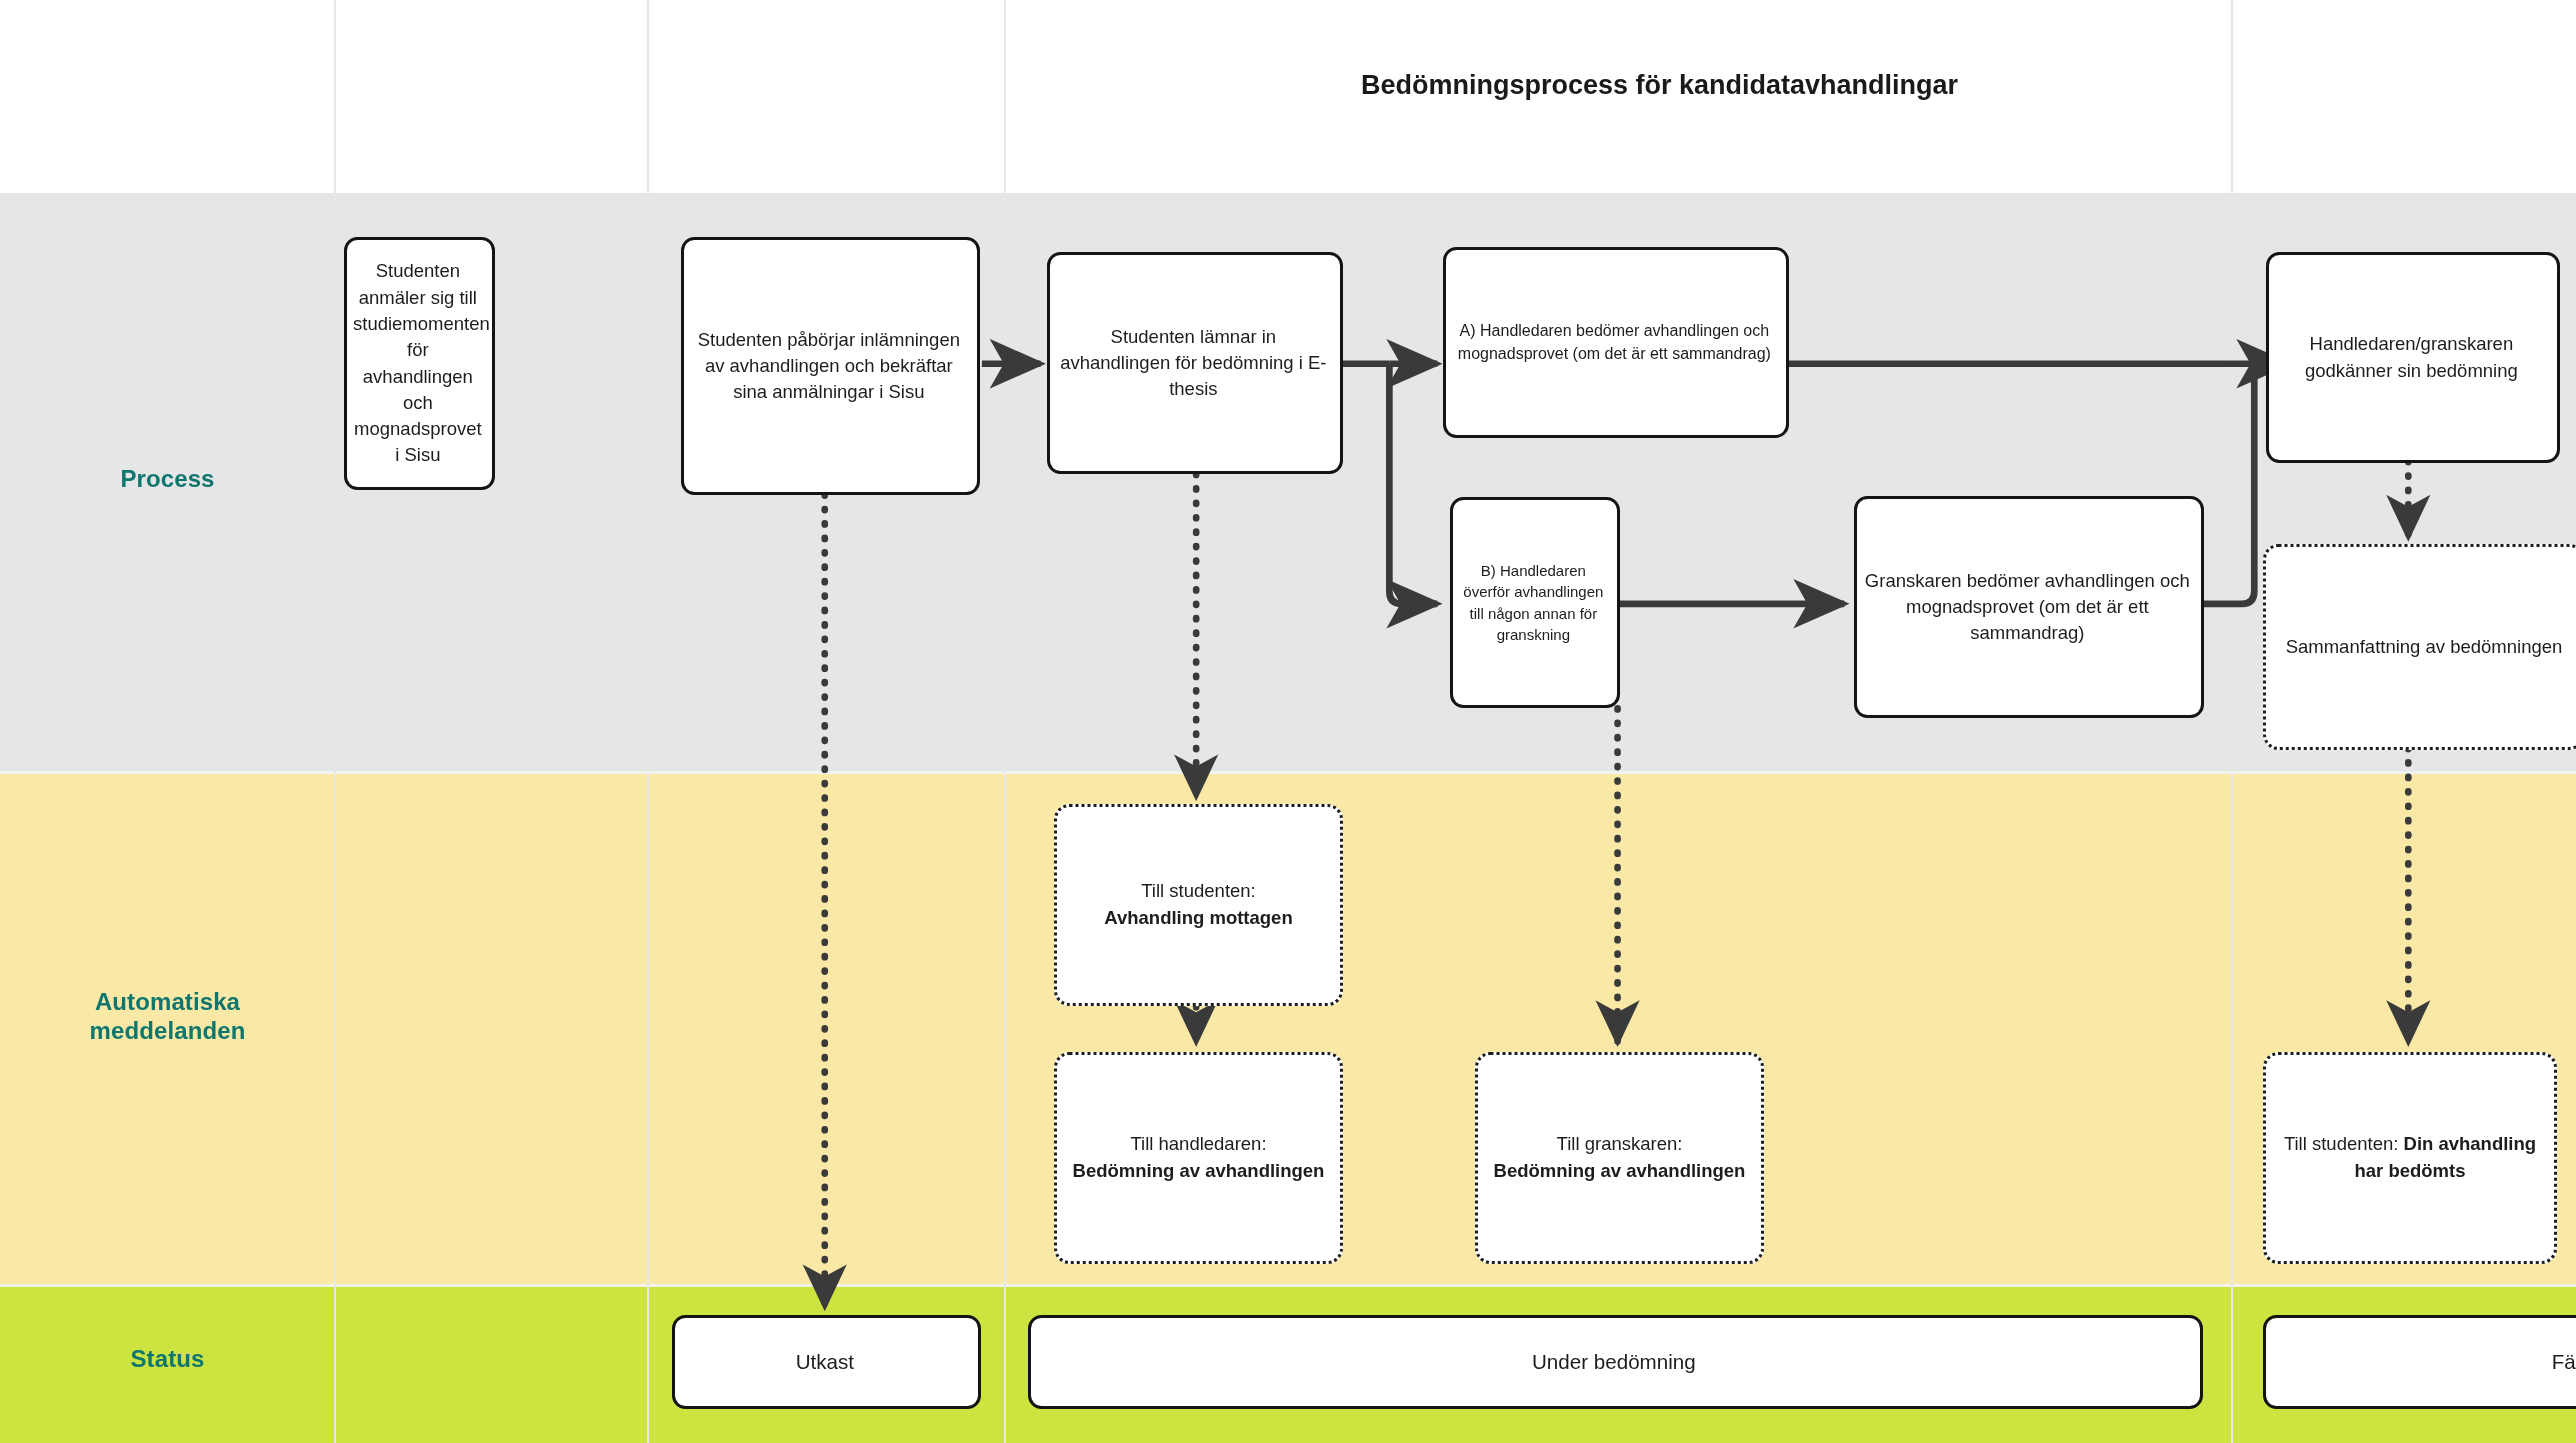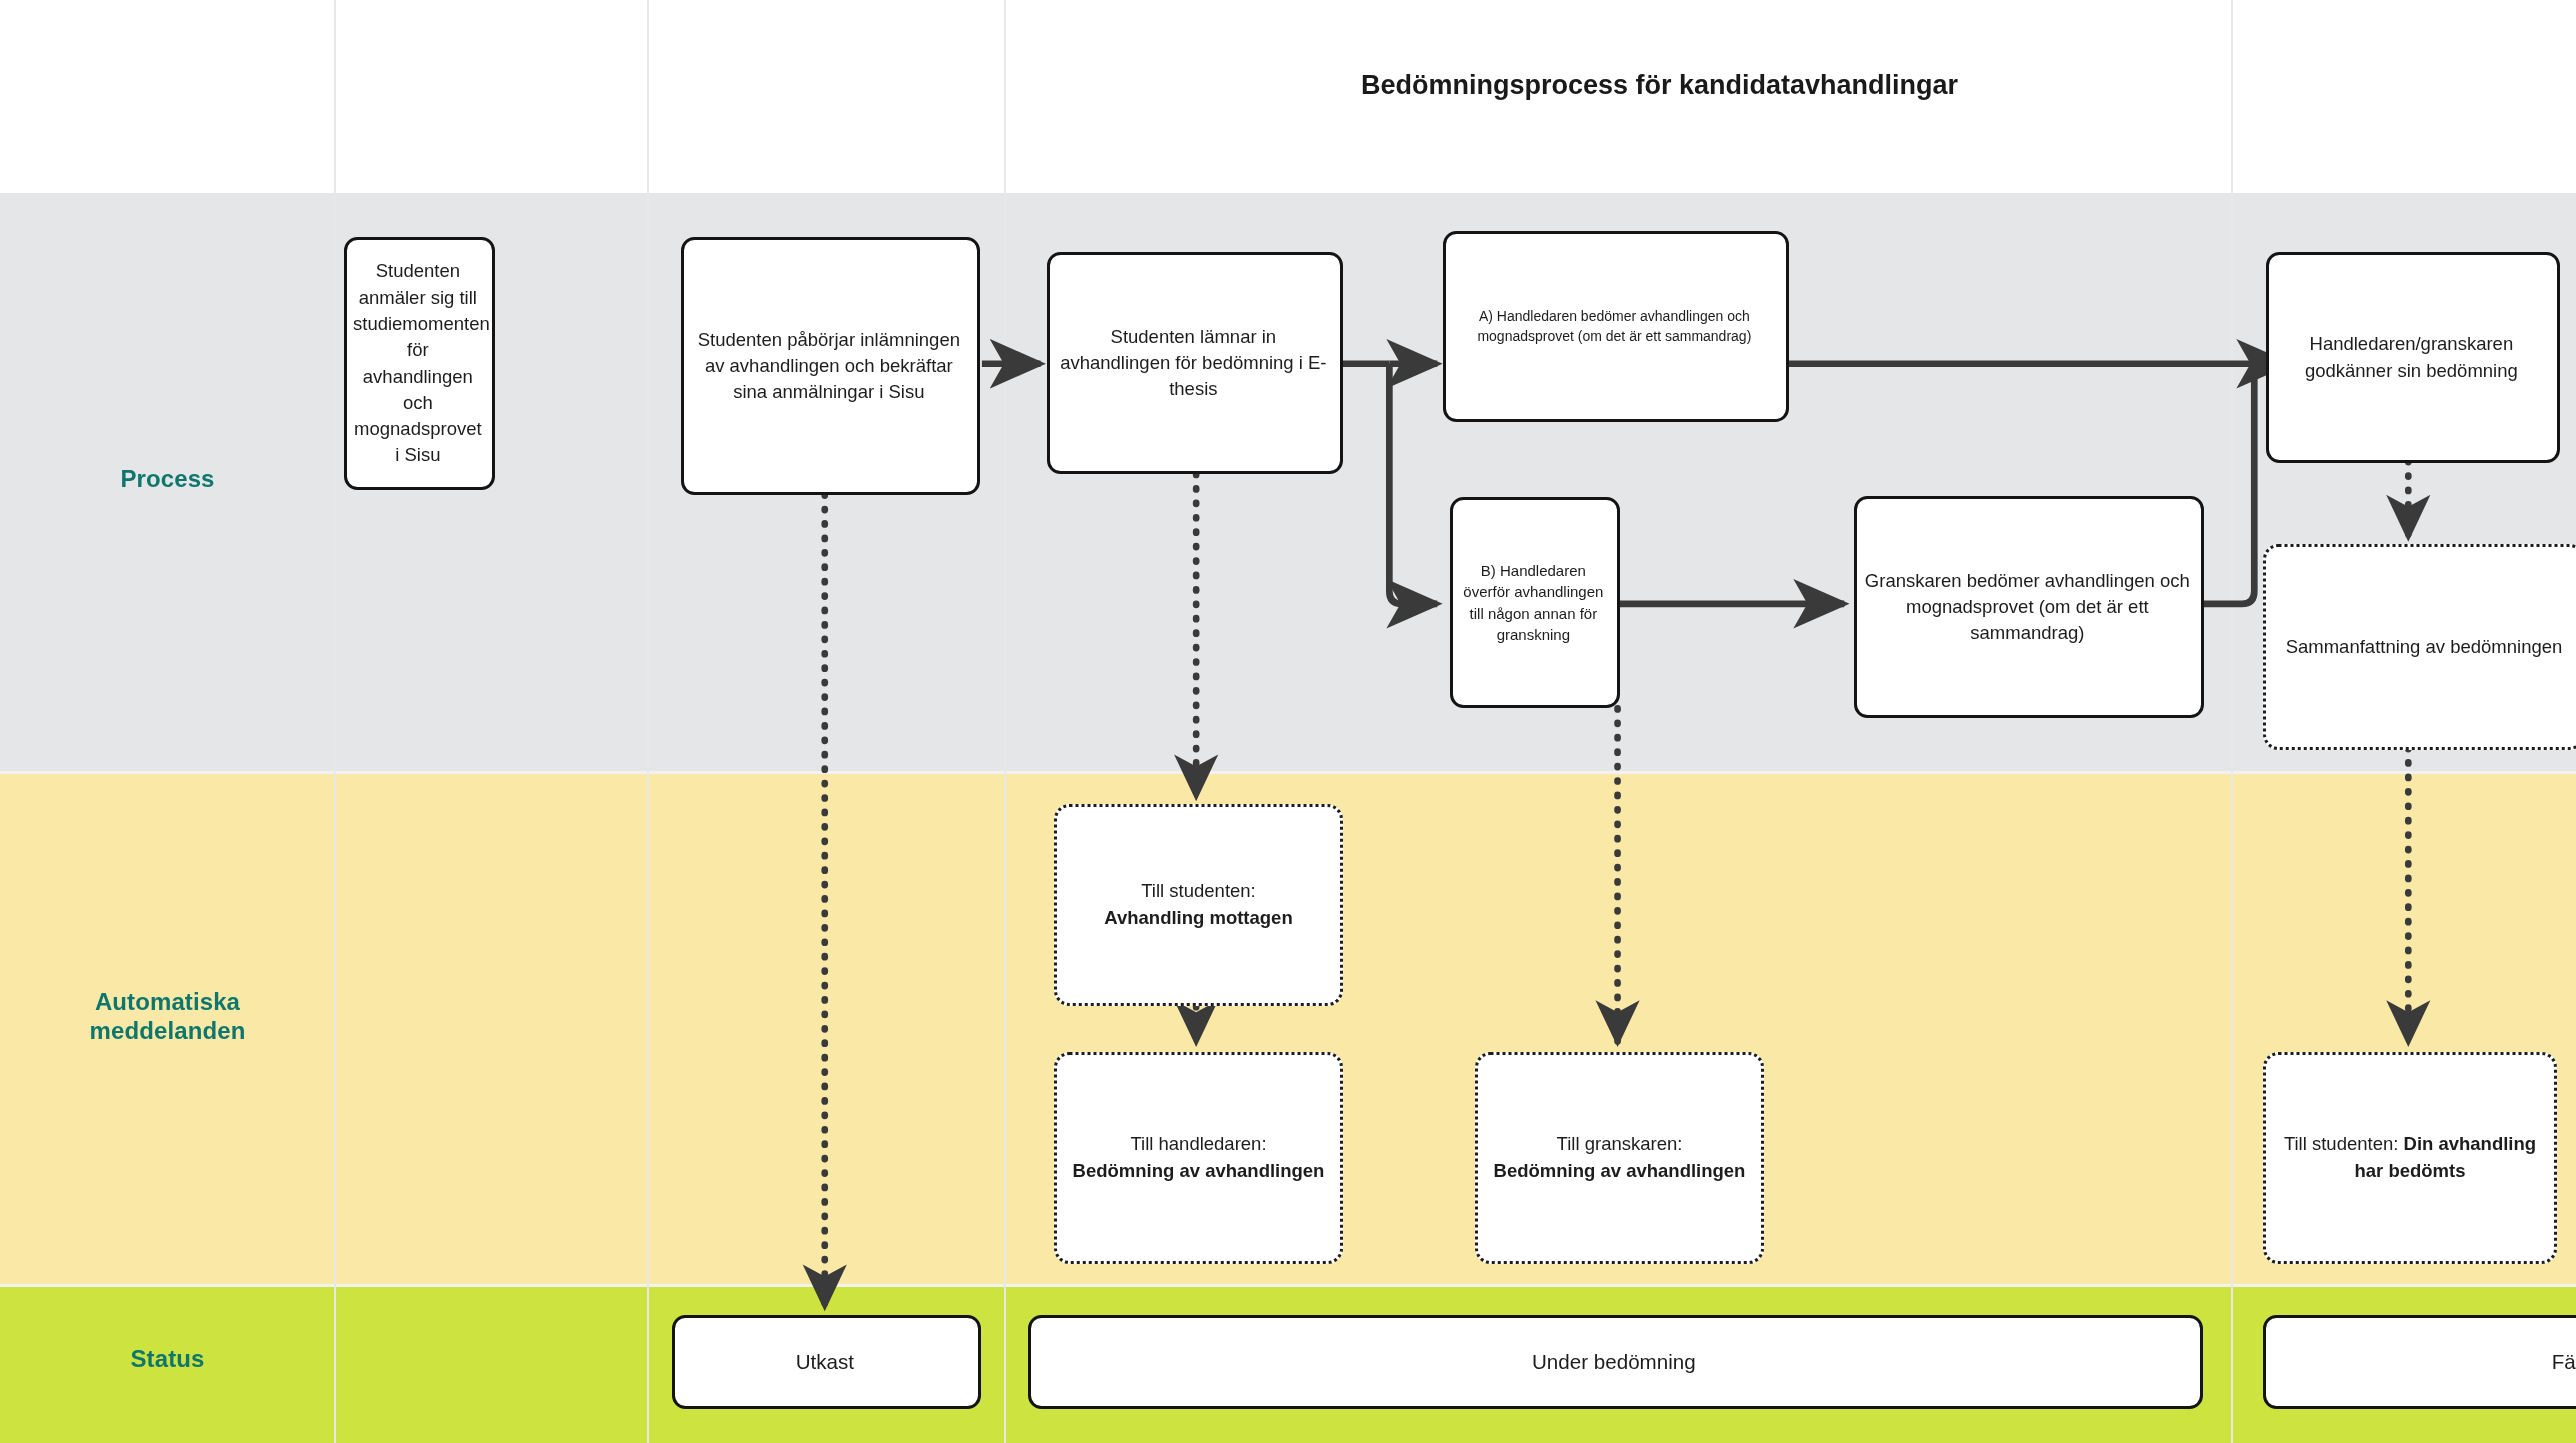--- a/index.html
+++ b/index.html
@@ -110,21 +110,21 @@
   </div>
 
   <div class="node solid" style="left:1047px;top:252px;width:296px;height:222px;font-size:18.5px;line-height:1.42">
     <span class="txt">Studenten lämnar in avhandlingen för bedömning i E-thesis</span>
   </div>
 
   <div class="node solid" style="left:681px;top:237px;width:299px;height:258px;font-size:18.5px;line-height:1.42">
     <span class="txt">Studenten påbörjar inlämningen av avhandlingen och bekräftar sina anmälningar i Sisu</span>
   </div>
 
-  <div class="node solid" style="left:1443px;top:231px;width:346px;height:191px;font-size:14px;line-height:1.42">
+  <div class="node solid" style="left:1443px;top:247px;width:346px;height:191px;font-size:16px;line-height:1.42">
     <span class="txt">A) Handledaren bedömer avhandlingen och mognadsprovet (om det är ett sammandrag)</span>
   </div>
 
   <div class="node solid" style="left:1450px;top:497px;width:170px;height:211px;font-size:15px;line-height:1.42">
     <span class="txt">B) Handledaren överför avhandlingen till någon annan för granskning</span>
   </div>
 
   <div class="node solid" style="left:1854px;top:496px;width:350px;height:222px;font-size:18.5px;line-height:1.42">
     <span class="txt">Granskaren bedömer avhandlingen och mognadsprovet (om det är ett sammandrag)</span>
   </div>

